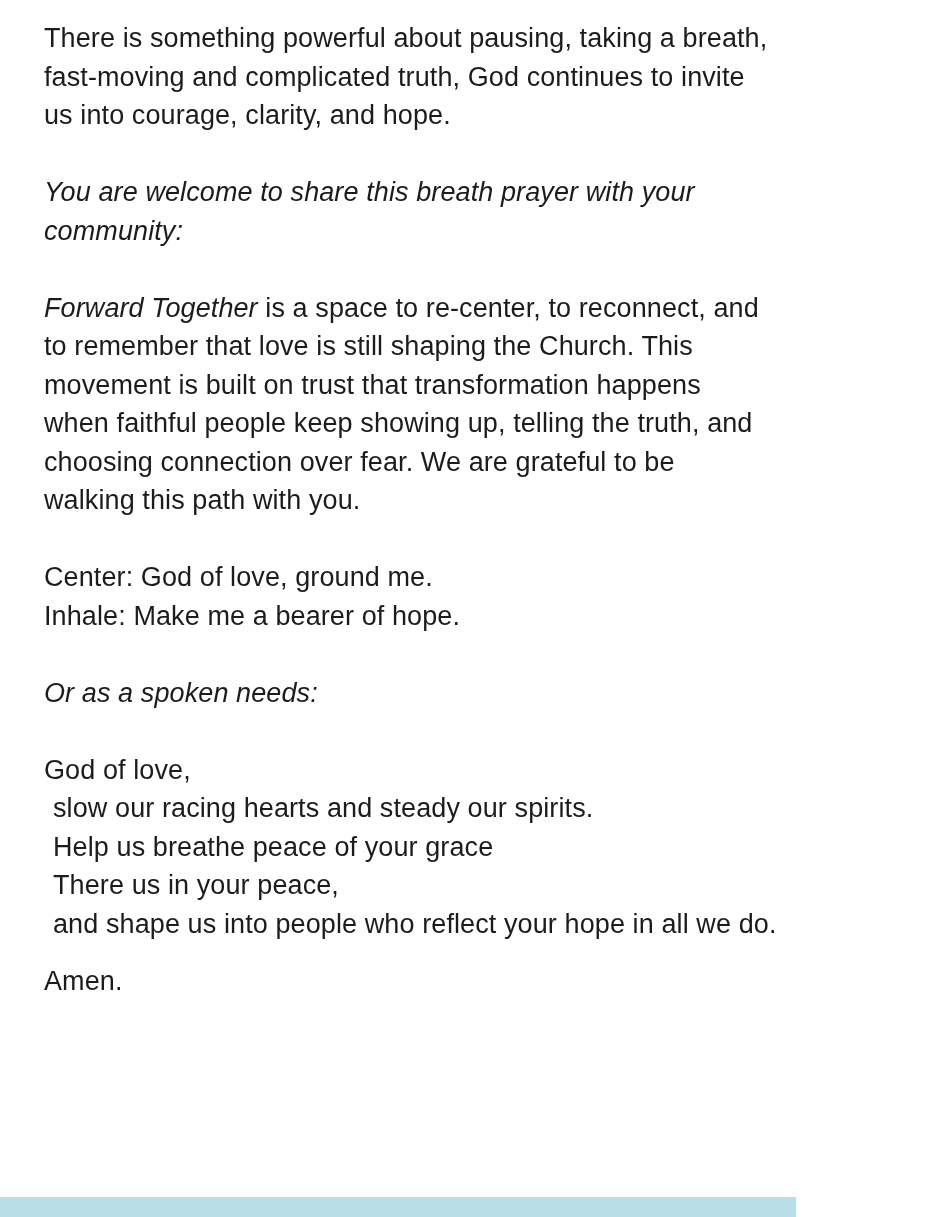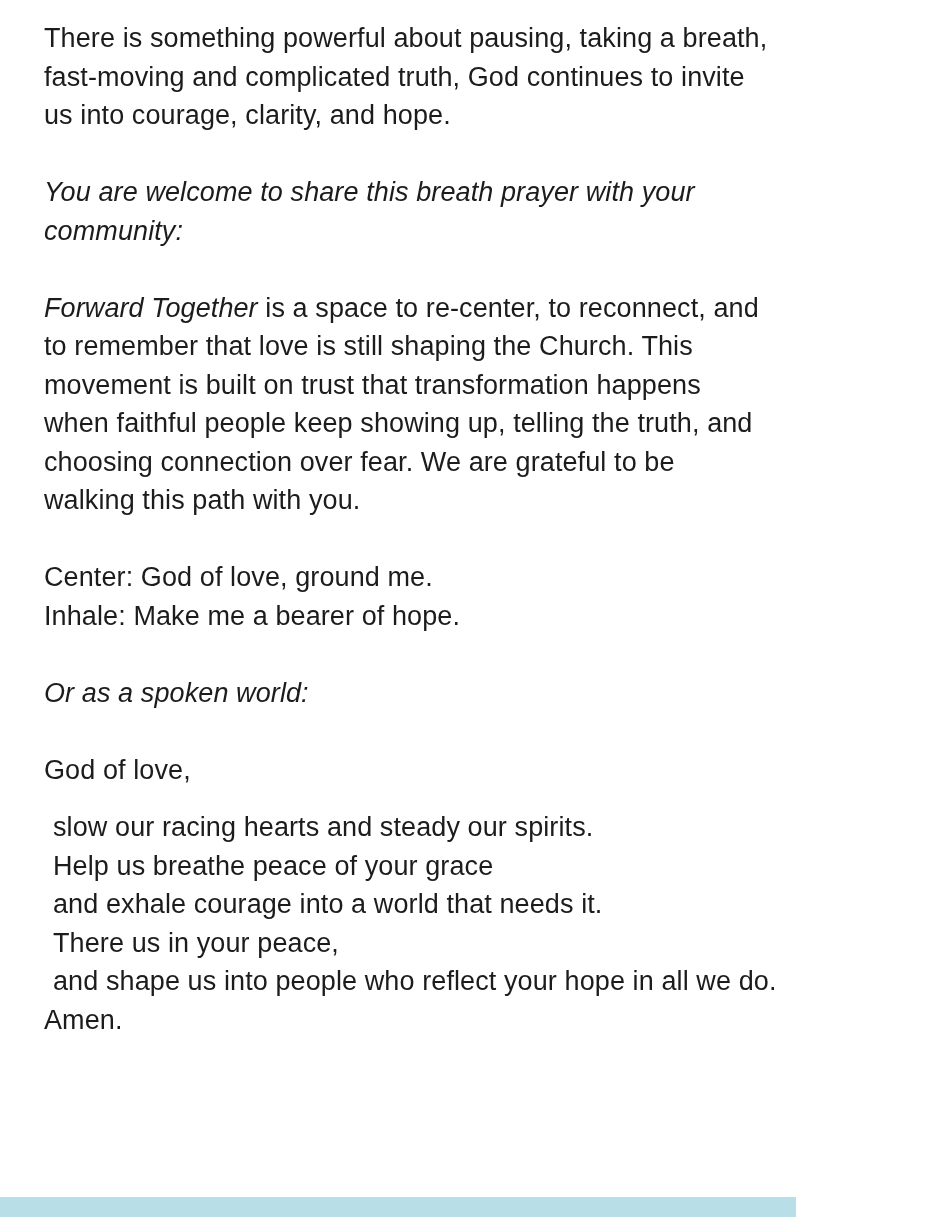--- a/index.html
+++ b/index.html
@@ -17,22 +17,22 @@
   }
   .doc {
     padding: 19px 20px 0 44px;
     font-size: 27px;
     line-height: 38.5px;
     color: var(--text-color, #1c1c1c);
     letter-spacing: 0.1px;
   }
   .block { margin: 0; }
   .gap-line { margin-top: 38.5px; }  
-  .gap-small { margin-top: 19px; }   
-  .gap-medium { }
+  .gap-small { margin-top: 0; }   
+  .gap-medium { margin-top: 19px; }
   .indent { padding-left: 9px; }
   .line { white-space: pre; }
   .b { font-weight: 400; }
   .i { font-style: italic; }
   .footer-bar {
     position: absolute;
     left: 0;
     right: 0;
     bottom: 0;
     height: 20px;
@@ -59,29 +59,28 @@
         <div class="line"><span>movement is built on trust that transformation happens</span></div>
         <div class="line"><span>when faithful people keep showing up, telling the truth, and</span></div>
         <div class="line"><span>choosing connection over fear. </span><span class="b">We are grateful to be</span></div>
         <div class="line"><span class="b">walking this path with you.</span></div>
       </div>
       <div class="block gap-line">
         <div class="line"><span class="b">Center:</span><span> God of love, ground me.</span></div>
         <div class="line"><span class="b">Inhale:</span><span> Make me a bearer of hope.</span></div>
       </div>
       <div class="block gap-line">
-        <div class="line"><span class="i">Or as a spoken world:</span></div>
+        <div class="line"><span class="i">Or as a spoken needs:</span></div>
       </div>
       <div class="block gap-line">
         <div class="line"><span>God of love,</span></div>
       </div>
       <div class="block gap-small indent">
         <div class="line"><span>slow our racing hearts and steady our spirits.</span></div>
         <div class="line"><span>Help us breathe peace of your grace</span></div>
-        <div class="line"><span>and exhale courage into a world that needs it.</span></div>
         <div class="line"><span>There us in your peace,</span></div>
         <div class="line"><span>and shape us into people who reflect your hope in all we do.</span></div>
       </div>
       <div class="block gap-medium">
         <div class="line"><span>Amen.</span></div>
       </div>
     </div>
   <div class="footer-bar"></div>
 </div>
 

